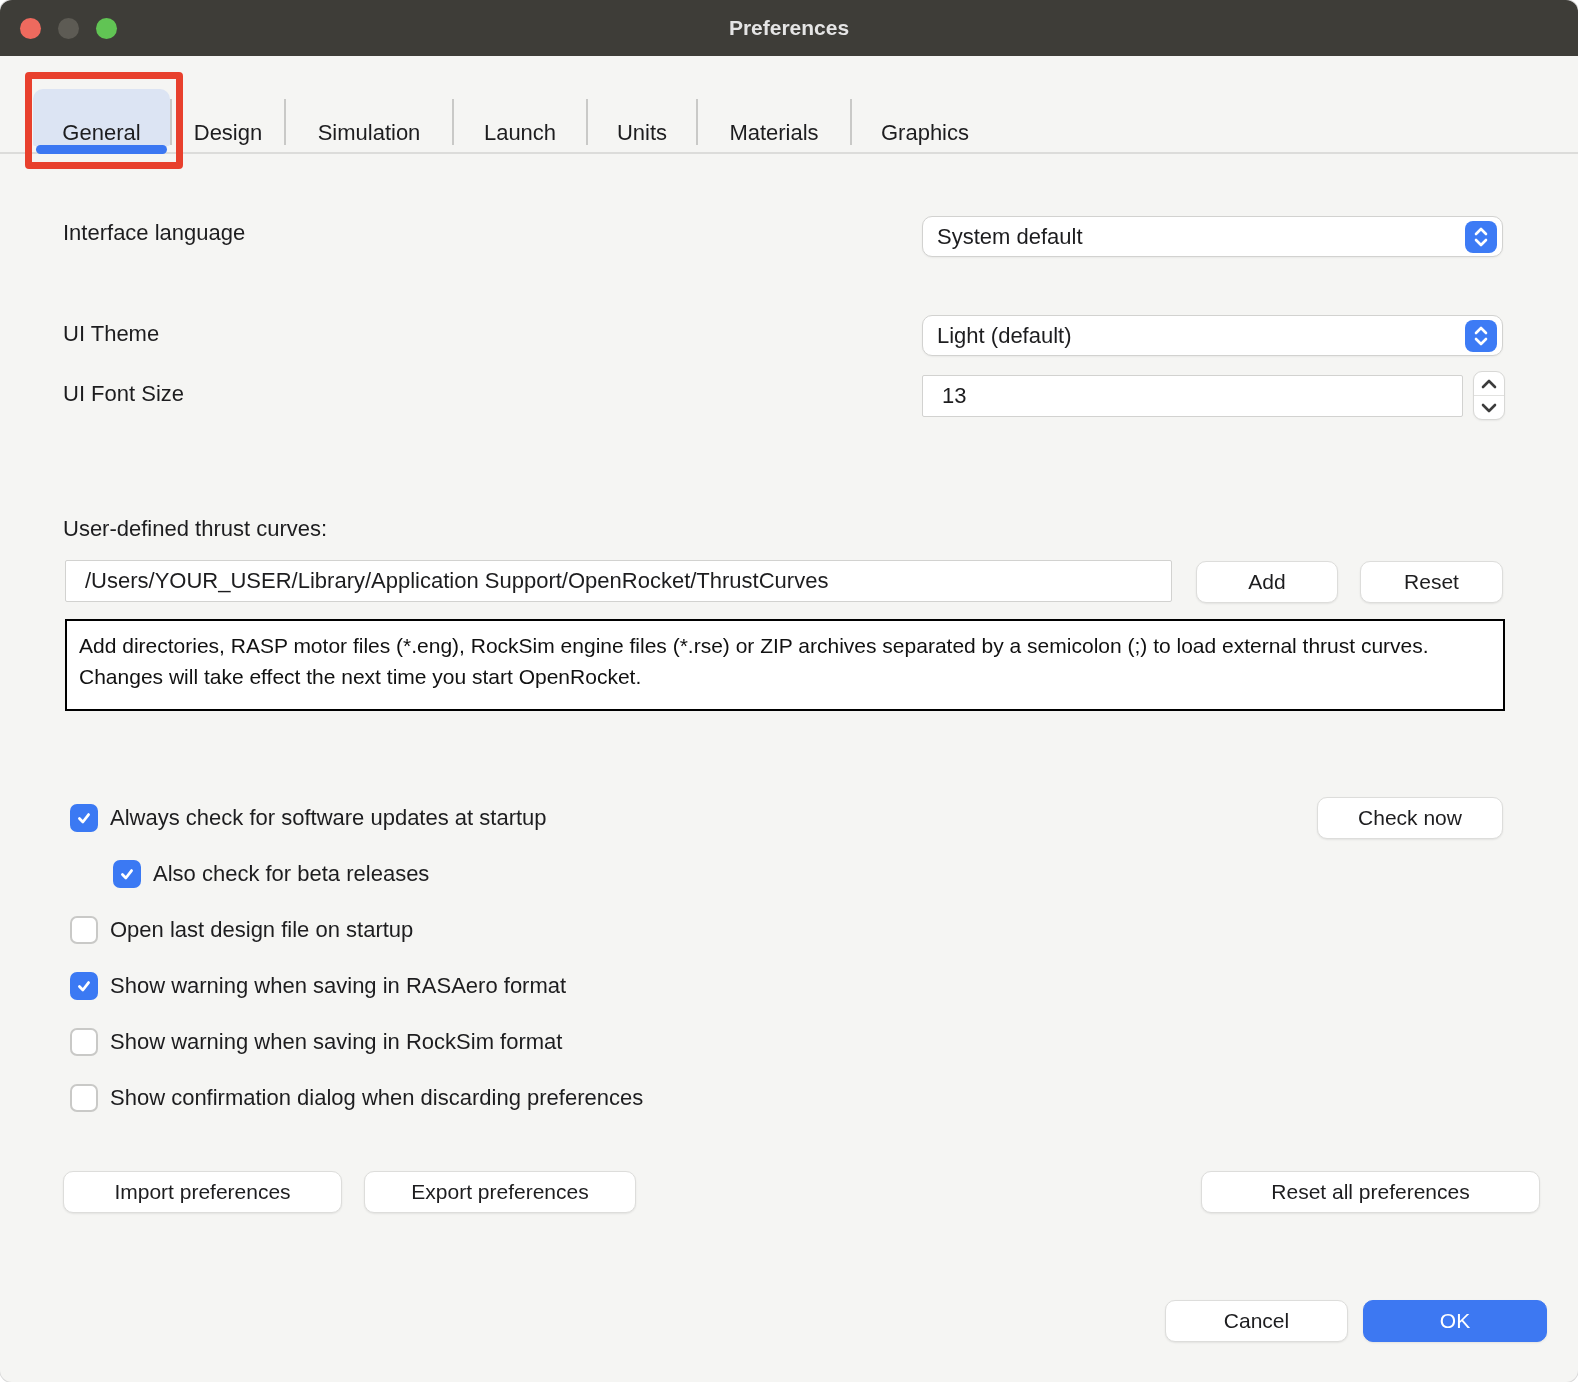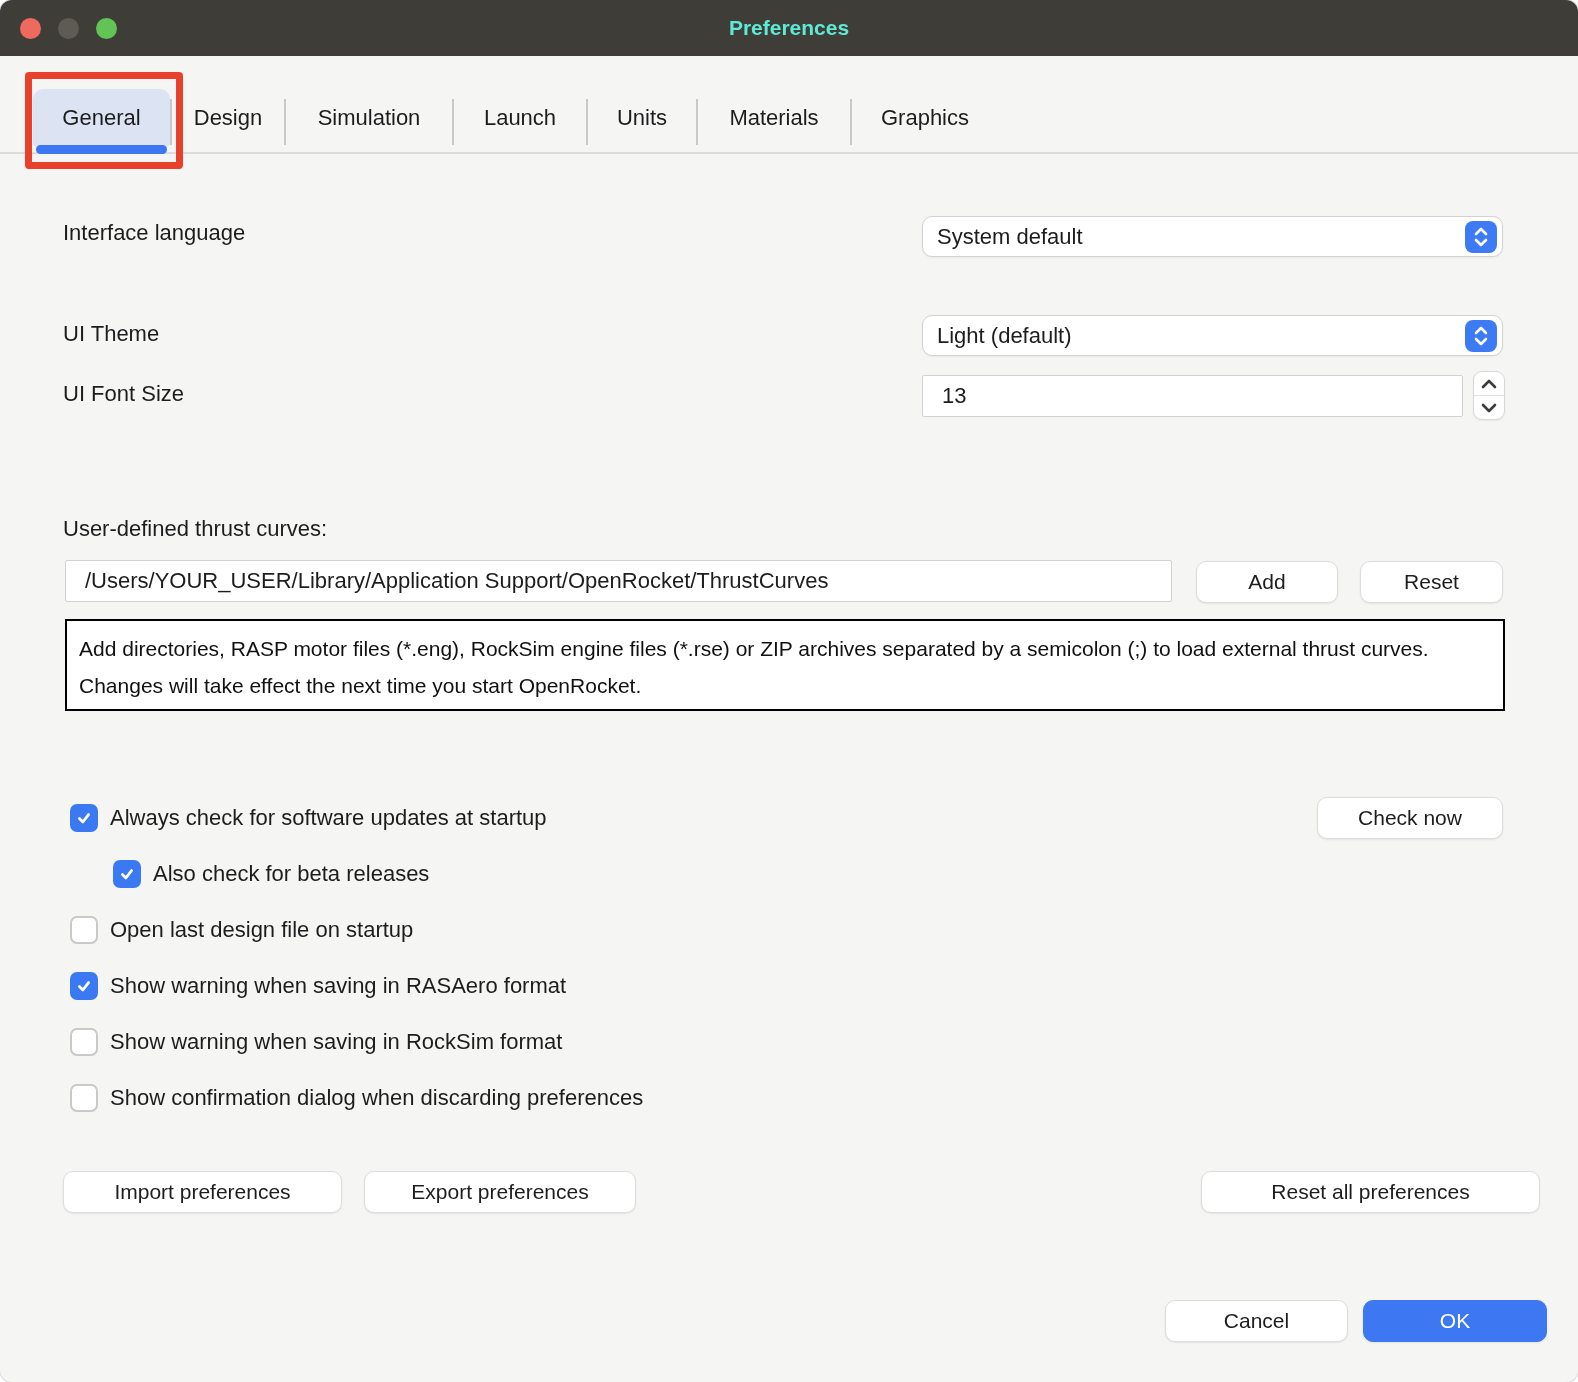--- a/index.html
+++ b/index.html
@@ -9,25 +9,25 @@
     border-radius:12px;overflow:hidden;color:#1d1d1f;
     box-shadow:0 0 0 1px rgba(0,0,0,.15);
   }
   
   .titlebar{position:absolute;top:0;left:0;right:0;height:56px;background:#3e3d38;}
   .light{position:absolute;top:18px;width:21px;height:21px;border-radius:50%;}
   .light.red{left:20px;background:#ee6a5e;}
   .light.gray{left:58px;background:#5d5b54;}
   .light.green{left:96px;background:#61c454;}
   .title{position:absolute;left:0;right:0;top:0;height:56px;line-height:56px;
-    text-align:center;font-size:21px;font-weight:bold;color:#5eead4;}
+    text-align:center;font-size:21px;font-weight:bold;color:#e5e5e5;}
   
   .tabline{position:absolute;top:152px;left:0;right:0;height:2px;background:#dcdcda;}
   .tabs{position:absolute;left:33px;top:89px;height:66px;display:flex;align-items:stretch;}
-  .tab{display:flex;align-items:center;justify-content:center;height:57px;
+  .tab{display:flex;align-items:flex-end;justify-content:center;height:57px;
     font-size:22px;color:#1d1d1f;position:relative;cursor:default;}
   .tab.selected{background:#dce4f3;border-radius:10px 10px 2px 2px;}
   .tab.selected::after{content:"";position:absolute;left:3px;right:3px;bottom:-8px;height:9px;
     border-radius:5px;background:#3b77f2;}
   .tabsep{width:2px;height:46px;background:#c9c9c7;align-self:center;}
   .annotation{position:absolute;left:25px;top:72px;width:158px;height:97px;
     border:7px solid #e8402d;border-radius:4px;pointer-events:none;}
   
   .label{position:absolute;font-size:22px;color:#1d1d1f;white-space:nowrap;}
   .note{position:absolute;font-size:19px;font-style:italic;color:#3a3a3a;white-space:nowrap;}
@@ -41,21 +41,21 @@
   .spinner{position:absolute;left:1473px;top:371px;width:32px;height:49px;background:#fff;
     border:1px solid #d8d8d6;border-radius:9px;display:flex;flex-direction:column;
     box-shadow:0 1px 2px rgba(0,0,0,.06);}
   .spinner .half{flex:1;display:flex;align-items:center;justify-content:center;}
   .spinner .half:first-child{border-bottom:1px solid #e2e2e0;}
   .btn{position:absolute;height:42px;background:#fff;border:1px solid #dddddb;
     border-radius:10px;font-size:21px;color:#1d1d1f;display:flex;align-items:center;
     justify-content:center;box-shadow:0 1px 2px rgba(0,0,0,.08);cursor:default;}
   .btn.primary{background:#3d78f2;border-color:#3d78f2;color:#fff;}
   .infobox{position:absolute;left:65px;top:619px;width:1440px;height:92px;background:#fff;
-    border:2px solid #000;padding:9px 12px;font-size:21px;line-height:37px;color:#111;}
+    border:2px solid #000;padding:9px 12px;font-size:21px;line-height:31px;color:#111;}
   
   .cbrow{position:absolute;display:flex;align-items:center;}
   .checkbox{width:28px;height:28px;border-radius:7px;background:#fff;
     border:2px solid #c9c9c7;display:flex;align-items:center;justify-content:center;flex:none;}
   .checkbox.checked{background:#3b79f3;border-color:#3b79f3;}
   .checkbox svg{display:none;}
   .checkbox.checked svg{display:block;}
   .cbrow .cb-label{margin-left:12px;font-size:22px;white-space:nowrap;}
 </style>
 </head>

